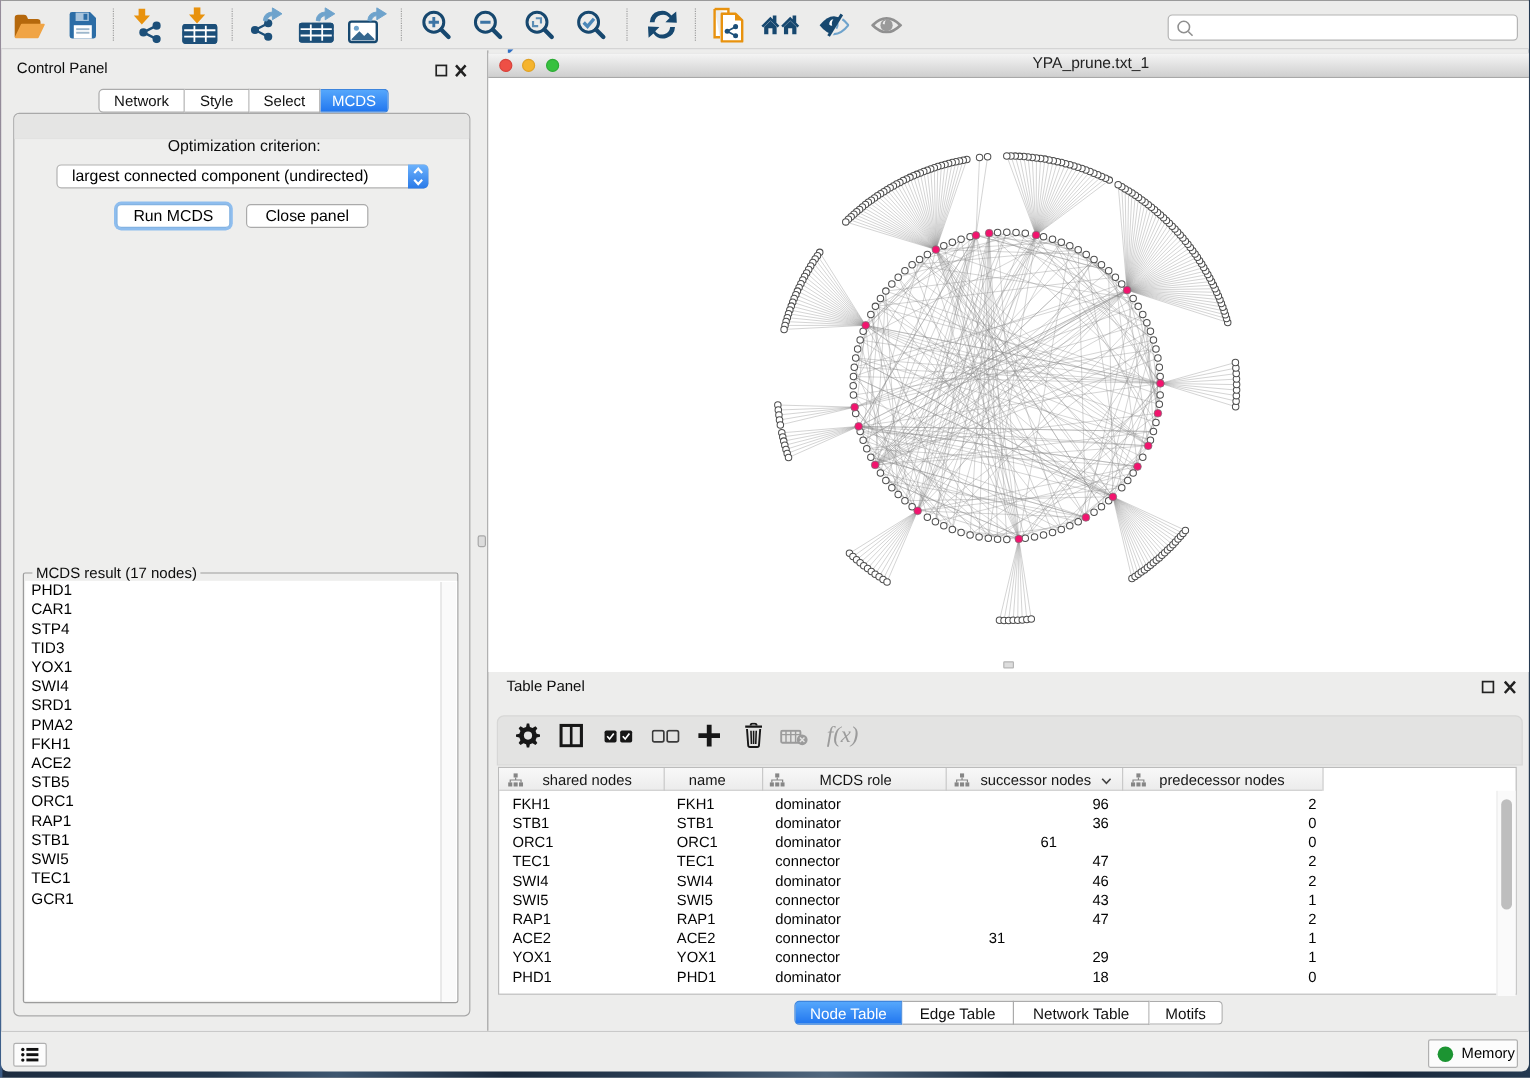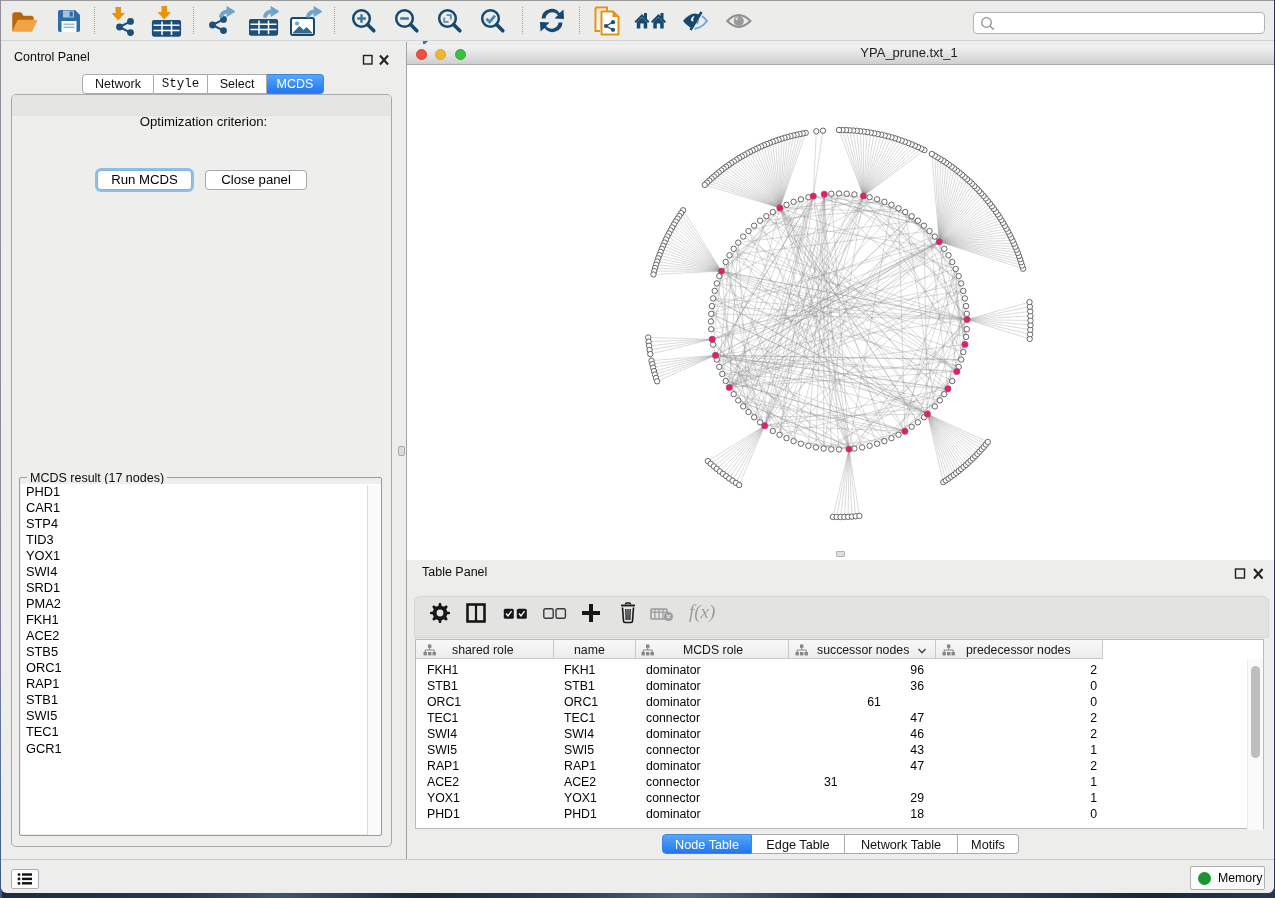--- a/index.html
+++ b/index.html
@@ -210,24 +210,32 @@
   <div class="winbtns" style="left:361px">
     <svg width="30" height="12" viewBox="0 0 30 12">
         <rect x="1.5" y="1.5" width="8.5" height="8.5" fill="none" stroke="#222" stroke-width="1.4"></rect>
         <path d="M18 1.5 L26 10.5 M26 1.5 L18 10.5" stroke="#222" stroke-width="2.1"></path>
       </svg>
   </div>
   <div id="cp-panel">
       <div class="topband"></div>
     </div>
   <div class="tab" style="left:81px;  width:72px; border-radius:4px 0 0 4px;">Network</div>
-  <div class="tab" style="left:153px; width:54px; border-left:none;font-family:Liberation Mono, monospace;">Style</div>
+  <div class="tab" style="left:153px; width:54px; border-left:none;">Style</div>
   <div class="tab" style="left:207px; width:59px; border-left:none;">Select</div>
   <div class="tab" style="left:266px; width:57px; border-left:none; border-radius:0 4px 4px 0; background:linear-gradient(#55a7fc,#2277ef); color:#fff; border-color:#3d85dd;">MCDS</div>
   <div id="opt-label">Optimization criterion:</div>
+  <div id="dropdown">largest connected component (undirected)
+    <div id="ddcap">
+      <svg width="17" height="20" viewBox="0 0 17 20">
+          <path d="M5.2 7.2 L8.5 3.6 L11.8 7.2" fill="none" stroke="#fff" stroke-width="1.8"></path>
+          <path d="M5.2 12.8 L8.5 16.4 L11.8 12.8" fill="none" stroke="#fff" stroke-width="1.8"></path>
+        </svg>
+    </div>
+  </div>
   <div class="btn" style="left:96px; width:95px; box-shadow:0 0 0 2px #8ebdee; border-color:#84b3e2;">Run MCDS</div>
   <div class="btn" style="left:204px; width:102px;">Close panel</div>
   <div id="fieldset">
     <div id="fs-legend">MCDS result (17 nodes)</div>
     <div id="mcds-list">PHD1<br>CAR1<br>STP4<br>TID3<br>YOX1<br>SWI4<br>SRD1<br>PMA2<br>FKH1<br>ACE2<br>STB5<br>ORC1<br>RAP1<br>STB1<br>SWI5<br>TEC1<br>GCR1</div>
     <div id="mcds-scroll"></div>
   </div>
 
   <div id="vdiv"></div>
   <div id="vgrip"></div>
@@ -601,21 +609,21 @@
   <div id="tbl">
     <div id="thead">
       <div class="th" style="left:0;width:138px">
           <svg width="13" height="12" viewBox="0 0 13 12" style="position:absolute;left:7px;top:4px">
             <rect x="5" y="0.5" width="3.4" height="3.4" fill="#868686"></rect>
             <path d="M6.7 4 L6.7 6 M2.2 8 L2.2 6 L11.2 6 L11.2 8" stroke="#868686" stroke-width="1" fill="none"></path>
             <rect x="0.5" y="8" width="3.4" height="3.4" fill="#868686"></rect>
             <rect x="5" y="8" width="3.4" height="3.4" fill="#868686"></rect>
             <rect x="9.5" y="8" width="3.4" height="3.4" fill="#868686"></rect>
           </svg>
-          <div style="position:absolute;left:36px;top:3px">shared role</div>
+          <div style="position:absolute;left:36px;top:3px">shared nodes</div>
         </div>
 <div class="th" style="left:138px;width:82px">
           <div style="position:absolute;left:20px;top:3px">name</div>
         </div>
 <div class="th" style="left:220px;width:153px">
           <svg width="13" height="12" viewBox="0 0 13 12" style="position:absolute;left:5px;top:4px">
             <rect x="5" y="0.5" width="3.4" height="3.4" fill="#868686"></rect>
             <path d="M6.7 4 L6.7 6 M2.2 8 L2.2 6 L11.2 6 L11.2 8" stroke="#868686" stroke-width="1" fill="none"></path>
             <rect x="0.5" y="8" width="3.4" height="3.4" fill="#868686"></rect>
             <rect x="5" y="8" width="3.4" height="3.4" fill="#868686"></rect>

